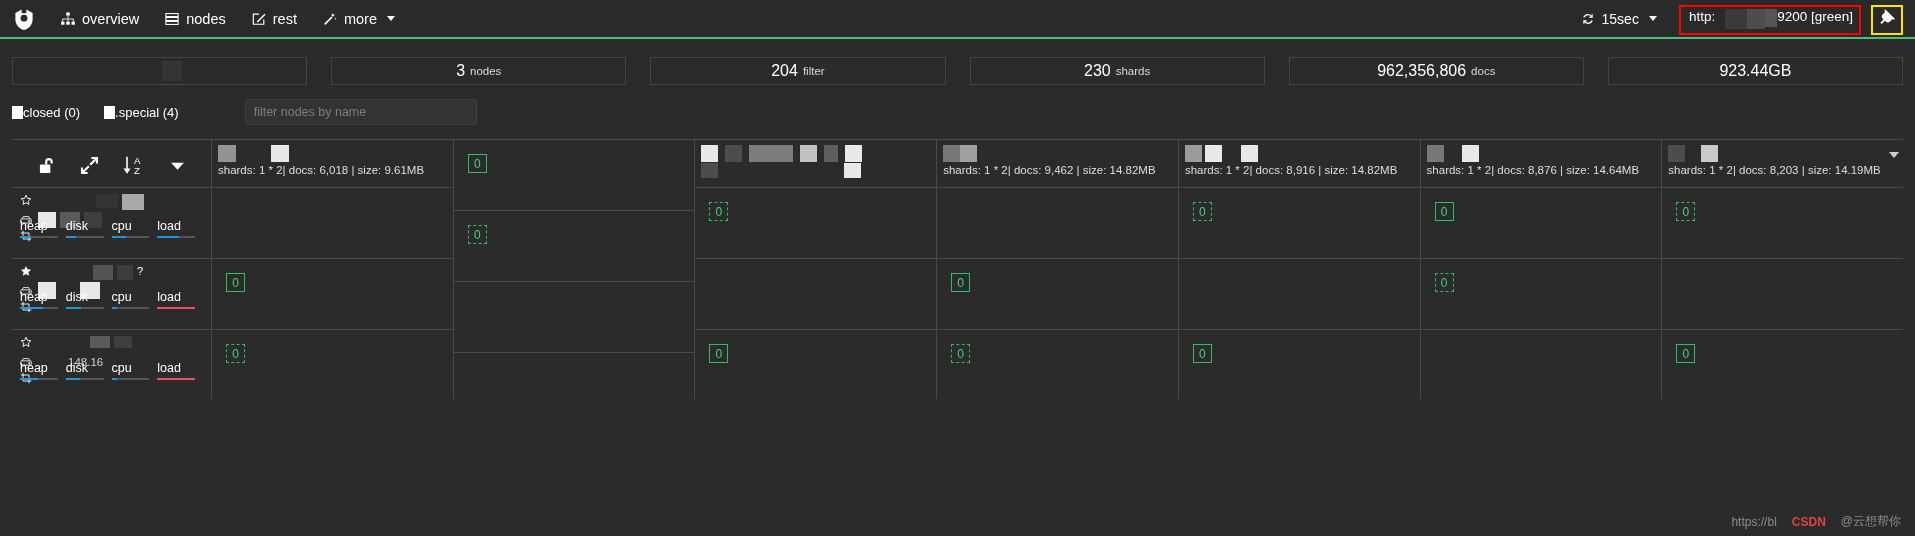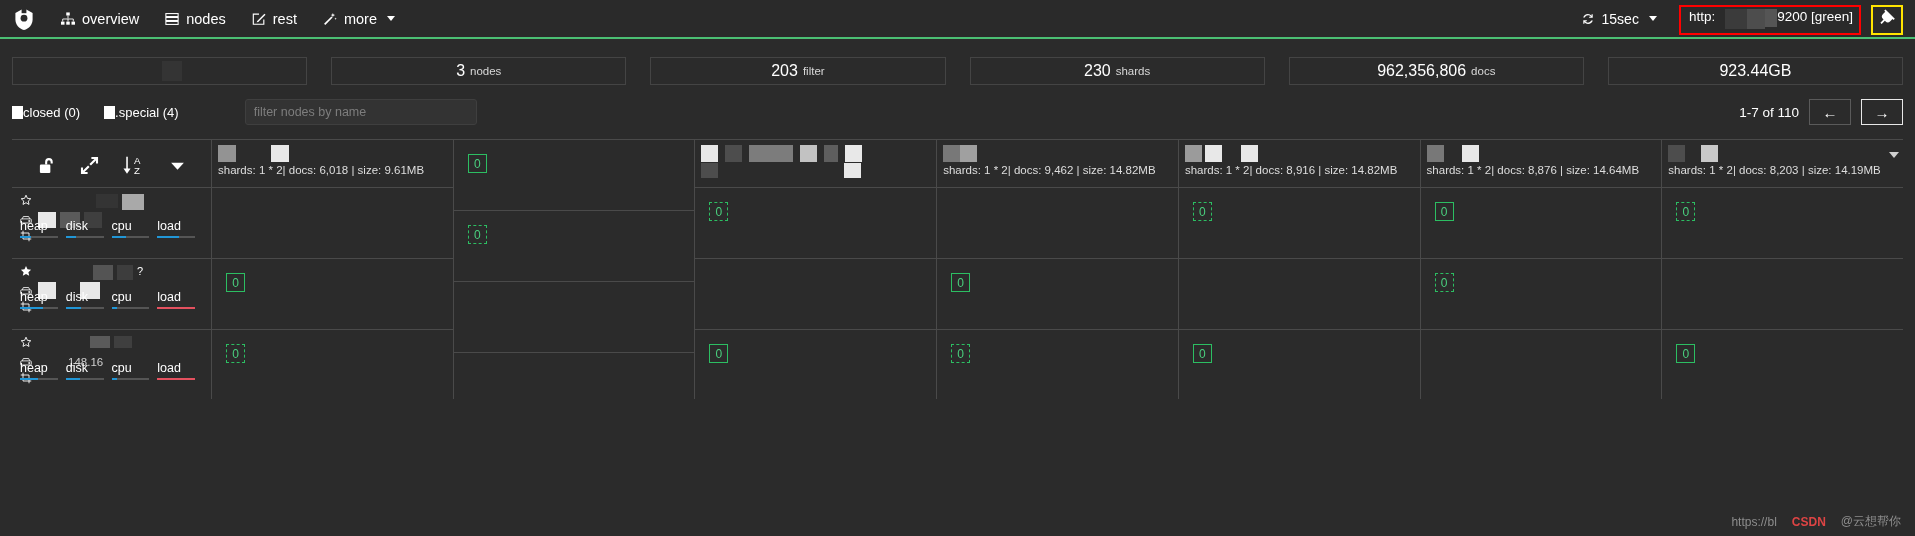--- a/index.html
+++ b/index.html
@@ -322,21 +322,21 @@
   <div class="stat-box">
     <span class="redact" style="width:20px;height:20px;background:#343434;position:relative;left:12px;"></span>
   </div>
 
   <div class="stat-box">
     <span class="stat-num">3</span>
     <span class="stat-unit">nodes</span>
   </div>
 
   <div class="stat-box">
-    <span class="stat-num">203</span>
+    <span class="stat-num">204</span>
     <span class="stat-unit">filter</span>
   </div>
 
   <div class="stat-box">
     <span class="stat-num">230</span>
     <span class="stat-unit">shards</span>
   </div>
 
   <div class="stat-box">
     <span class="stat-num">962,356,806</span>
@@ -355,29 +355,20 @@
     <span>closed (0)</span>
   </label>
 
   <label class="chk-wrap">
     <span class="chkbox"></span>
     <span>.special (4)</span>
   </label>
 
   <input class="filter-input node-filter" type="text" placeholder="filter nodes by name" style="">
 
-  <div class="pager">
-    <span class="pager-label">1-7 of 110</span>
-    <div class="pg-btn pg-prev">
-      <span>←</span>
-    </div>
-    <div class="pg-btn pg-next">
-      <span>→</span>
-    </div>
-  </div>
 </div>
 
 <div class="table-wrap">
   <div class="tbl-caret"></div>
   <div class="tbl">
 
     <div class="col-sticky">
 
       <div class="hdr-cell">
         <div class="toolbar">

